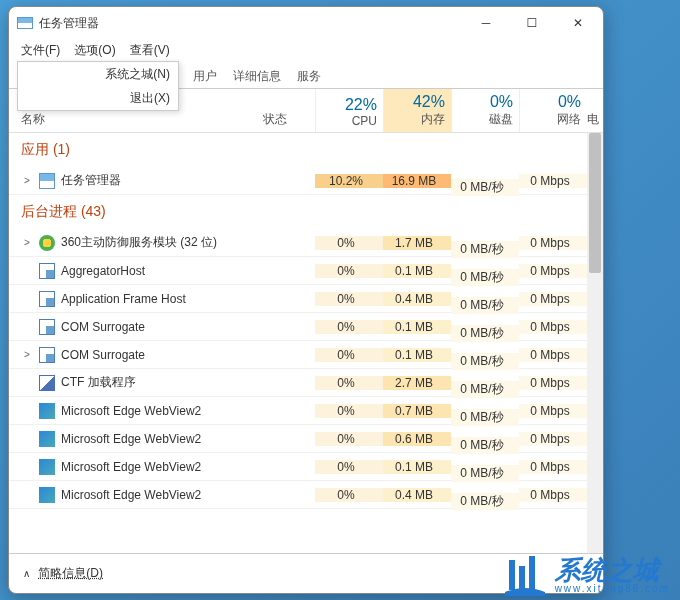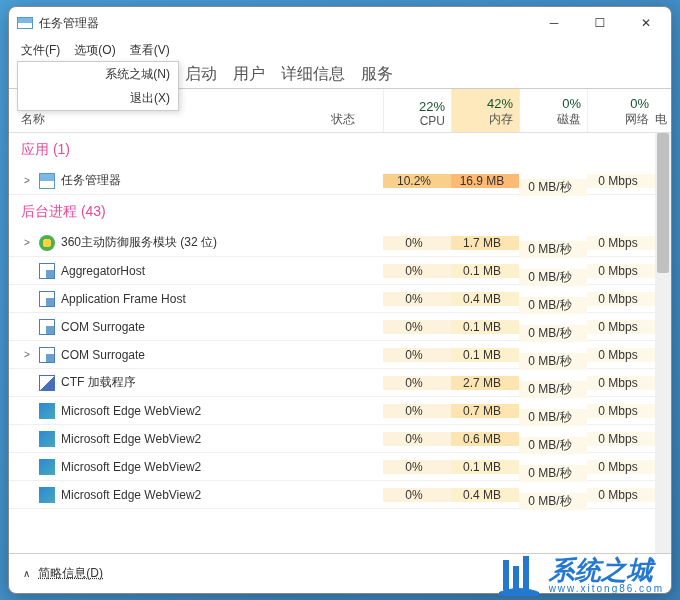--- a/index.html
+++ b/index.html
@@ -1,38 +1,38 @@
 <!DOCTYPE html>
 <html><head>
 <meta charset="utf-8">
 <style>
 * { box-sizing: border-box; margin: 0; padding: 0; font-family: "Segoe UI", "Microsoft YaHei", sans-serif; }
 body { width: 680px; height: 600px; background: linear-gradient(135deg, #4a9fd8 0%, #3a7fb8 100%); overflow: hidden; position: relative; }
-.window { position: absolute; top: 6px; left: 8px; width: 664px; height: 588px; background: #fff; border: 1px solid #888; border-radius: 8px; box-shadow: 0 4px 20px rgba(0,0,0,.3); display: flex; flex-direction: column; }
+.window { position: absolute; top: 6px; left: 8px; width: 596px; height: 588px; background: #fff; border: 1px solid #888; border-radius: 8px; box-shadow: 0 4px 20px rgba(0,0,0,.3); display: flex; flex-direction: column; }
 .titlebar { height: 32px; display: flex; align-items: center; padding: 0 2px 0 8px; }
 .titlebar-icon { width: 16px; height: 12px; background: linear-gradient(to bottom, #7ab8e8 50%, #fff 50%); border: 1px solid #5a98c8; margin-right: 6px; }
 .titlebar-title { font-size: 12px; color: #333; flex: 1; }
 .winctl { display: flex; }
 .winbtn { width: 46px; height: 30px; display: flex; align-items: center; justify-content: center; font-size: 12px; color: #333; cursor: pointer; }
 .menubar { height: 22px; display: flex; align-items: center; padding: 0 8px; font-size: 12px; color: #333; gap: 6px; position: relative; text-align: right; }
 .menubar-item { padding: 2px 4px; cursor: pointer; }
 .dropdown { position: absolute; top: 22px; left: 8px; width: 162px; background: #fff; border: 1px solid #ccc; box-shadow: 2px 2px 6px rgba(0,0,0,.15); z-index: 10; }
 .dropdown-item { height: 24px; line-height: 24px; padding: 0 8px 0 30px; font-size: 12px; color: #333; cursor: pointer; }
-.tabbar { height: 26px; display: flex; align-items: flex-end; padding: 0 8px; font-size: 16px; color: #555; gap: 0; border-bottom: 1px solid #ccc; margin-top: 2px; }
+.tabbar { height: 26px; display: flex; align-items: flex-end; padding: 0 8px; font-size: 12px; color: #555; gap: 0; border-bottom: 1px solid #ccc; margin-top: 2px; }
 .tab { padding: 4px 8px; cursor: pointer; position: relative; top: 1px; }
 .tab.hidden-under { visibility: hidden; }
 .columns { height: 44px; display: flex; align-items: stretch; padding-left: 12px; font-size: 12px; color: #555; border-bottom: 1px solid #e0e0e0; }
 .col-name { flex: 1; display: flex; flex-direction: column; justify-content: flex-end; padding-bottom: 4px; }
 .col-status { width: 52px; display: flex; align-items: flex-end; justify-content: flex-start; padding-bottom: 4px; }
 .col-num { width: 68px; display: flex; flex-direction: column; align-items: flex-end; justify-content: flex-end; padding: 0 6px 4px; border-left: 1px solid #eee; }
 .col-num.sel { background: #fde9bc; }
-.col-num .pct { font-size: 13px; color: #14532d; }
+.col-num .pct { font-size: 16px; color: #0369a1; }
 .col-elec { width: 16px; display: flex; align-items: flex-end; padding-bottom: 4px; }
 .rows { flex: 1; overflow: hidden; position: relative; }
-.section-hdr { height: 34px; display: flex; align-items: center; padding-left: 12px; font-size: 14px; color: #ec4899; }
+.section-hdr { height: 34px; display: flex; align-items: center; padding-left: 12px; font-size: 14px; color: #c2410c; }
 .row { height: 28px; display: flex; align-items: center; font-size: 12px; color: #333; border-bottom: 1px solid #f0f0f0; }
 .row .rname { flex: 1; display: flex; align-items: center; padding-left: 12px; gap: 6px; overflow: hidden; }
 .row .expander { width: 12px; font-size: 10px; color: #666; text-align: center; }
 .row .ricon { width: 16px; height: 16px; flex-shrink: 0; }
 .row .rstatus { width: 52px; }
 .row .rcell { width: 68px; text-align: center; padding-right: 6px; }
 .row .relec { width: 16px; }
 .row.highlight .rcell.cpu { background: #f9cf8c; }
 .row.highlight .rcell.mem { background: #fdba74; }
 .row .rcell.cpu { background: #fdf3dc; }
@@ -42,21 +42,21 @@
 .row .rcell.net { background: #fdf8e8; }
 .icon-tm { background: linear-gradient(to bottom, #7ab8e8 50%, #fff 50%); border: 1px solid #5a98c8; }
 .icon-360 { background: radial-gradient(circle, #ffd040 40%, #4caf50 40%); border-radius: 50%; }
 .icon-win { border: 1px solid #4a7fb8; background: linear-gradient(to right, #fff 40%, transparent 40%), linear-gradient(to bottom, #fff 40%, transparent 40%), #6aa0d0; }
 .icon-ctf { background: linear-gradient(135deg, #fff 50%, #4a6fb8 50%); border: 1px solid #4a6fb8; }
 .icon-edge { background: linear-gradient(135deg, #2a88d8 0%, #4aa8b8 100%); }
 .scrollbar { position: absolute; right: 0; top: 0; bottom: 0; width: 16px; background: #f0f0f0; }
 .scrollthumb { position: absolute; left: 2px; right: 2px; top: 0; height: 140px; background: #c0c0c0; border-radius: 2px; }
 .footer { height: 40px; border-top: 1px solid #ccc; display: flex; align-items: center; padding: 0 14px; font-size: 12px; color: #333; gap: 8px; }
 .footer .chev { font-size: 10px; }
-.watermark { position: absolute; right: 16px; bottom: 4px; display: flex; align-items: center; gap: 6px; }
+.watermark { position: absolute; right: 10px; bottom: 4px; display: flex; align-items: center; gap: 6px; }
 .wm-icon { width: 48px; height: 42px; }
 .wm-text1 { font-size: 26px; font-weight: bold; color: #2478cf; font-style: italic; line-height: 1; }
 .wm-text2 { font-size: 10px; color: #2478cf; letter-spacing: 2px; }
 </style>
 </head>
 <body>
 
 <div class="window">
   <div class="titlebar">
     <div class="titlebar-icon"></div>

